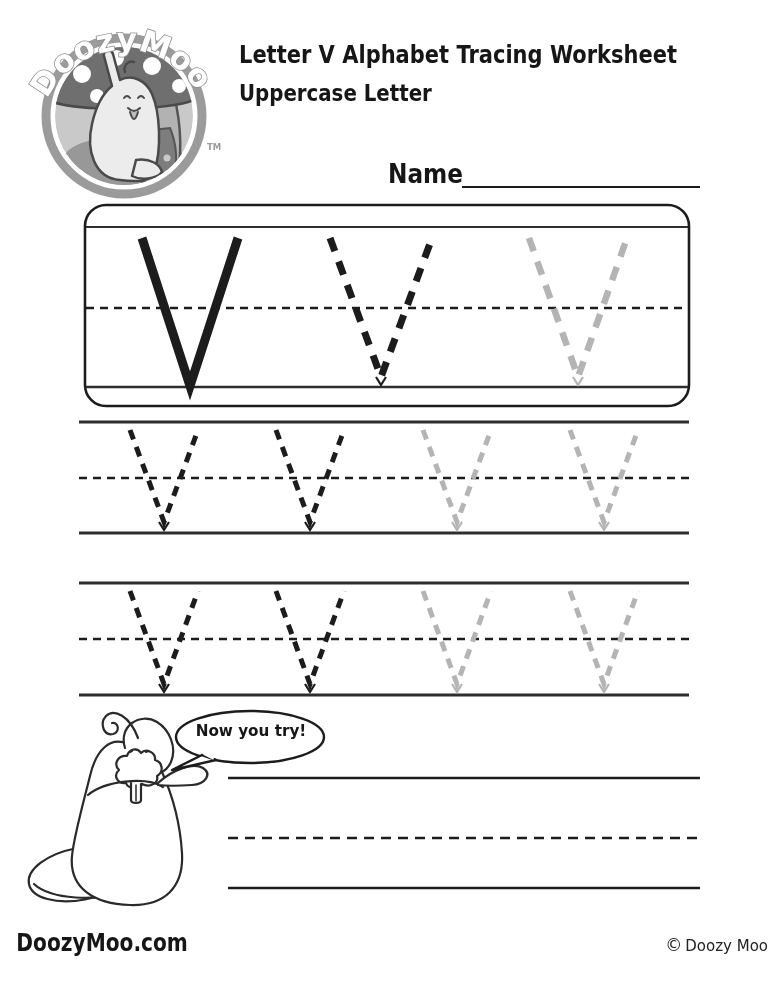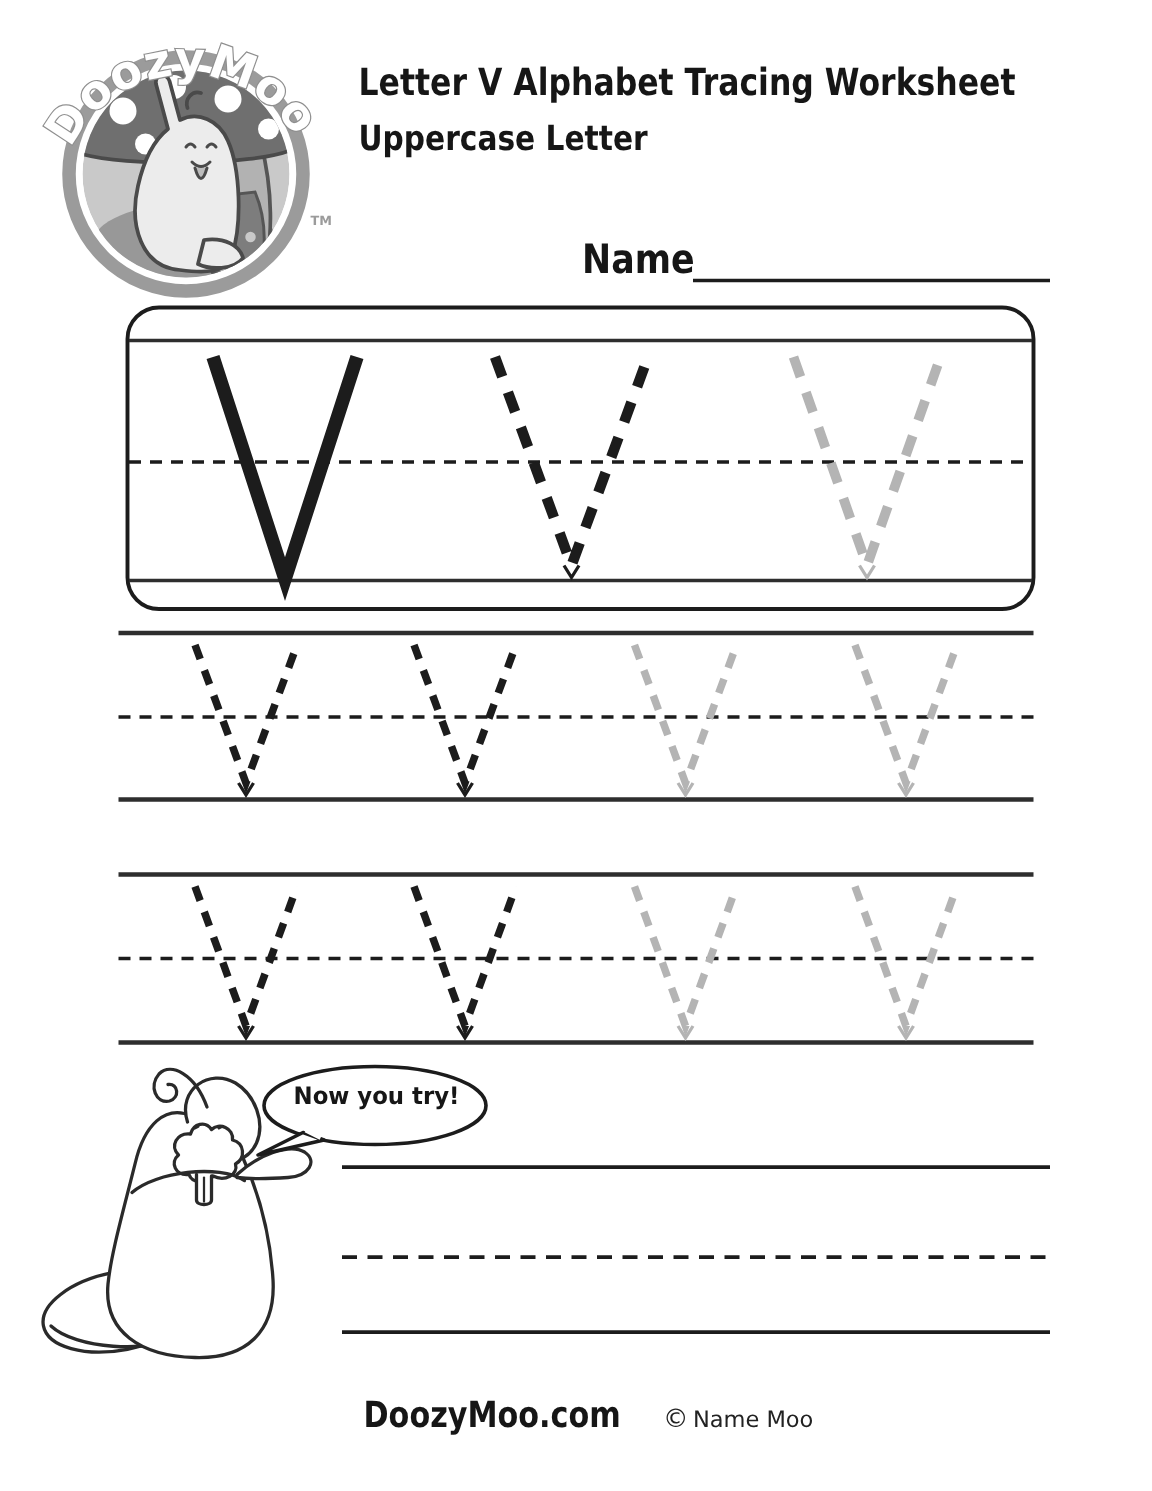--- a/index.html
+++ b/index.html
@@ -7,21 +7,21 @@
     position:relative;width:768px;height:994px;background:#ffffff;
     font-family:"DejaVu Sans","Liberation Sans",sans-serif;
     outline:1px solid #d8d8d8;overflow:hidden;
   }
   .abs{position:absolute;}
   .comic{font-weight:700;color:#161616;transform-origin:left top;}
   #title{left:239px;top:40px;font-size:25px;transform:scaleX(.84);white-space:nowrap;letter-spacing:0px;}
   #subtitle{left:239px;top:80px;font-size:23px;transform:scaleX(.86);white-space:nowrap;}
   #name-label{left:388px;top:158px;font-size:27px;transform:scaleX(.86);}
   #bubble-text{left:184px;top:721px;width:134px;text-align:center;font-size:16px;transform:scaleX(.95);transform-origin:center top;}
-  #footer{left:0;top:929px;width:768px;display:flex;justify-content:center;align-items:baseline;gap:12px;}
+  #footer{left:0;top:929px;width:768px;display:flex;justify-content:space-between;align-items:baseline;gap:12px;}
   #footer .site{font-size:24px;font-weight:700;color:#161616;transform:scaleX(.84);transform-origin:center;}
   #footer .copy{font-size:15px;color:#222;display:flex;align-items:baseline;gap:3px;}
   #footer .copy .sym{font-size:17px;}
   svg{display:block;}
 </style>
 </head>
 <body>
 
 <div class="page">
 
@@ -145,17 +145,17 @@
       <path d="M 204,753 L 214,758" stroke="#ffffff" stroke-width="4"></path>
     </g>
   </svg>
 
   <div class="abs comic" id="bubble-text">Now you try!</div>
 
   <div class="abs" id="footer">
     <span class="site">DoozyMoo.com</span>
     <span class="copy">
       <span class="sym">©</span>
-      <span>Name Moo</span>
+      <span>Doozy Moo</span>
     </span>
   </div>
 
 </div>
 
 </body></html>

